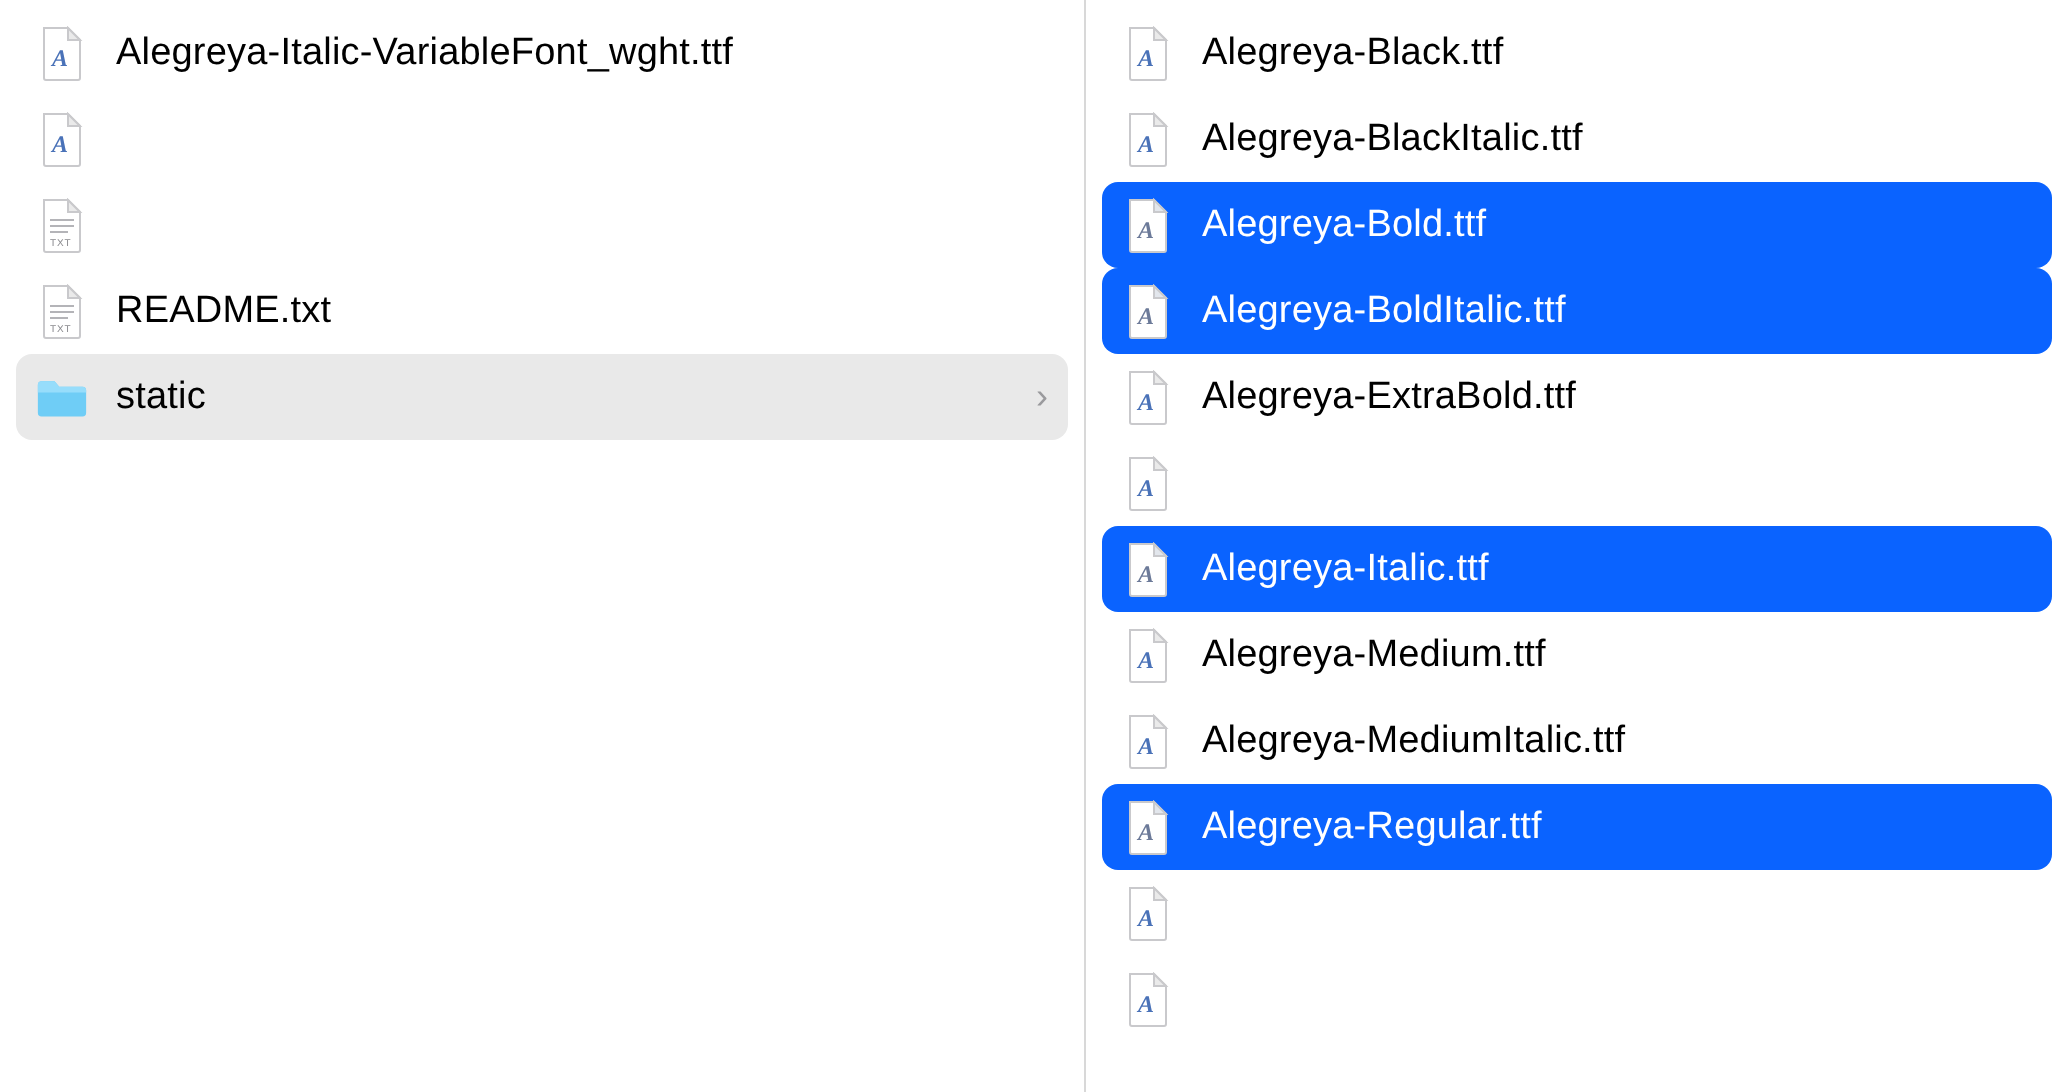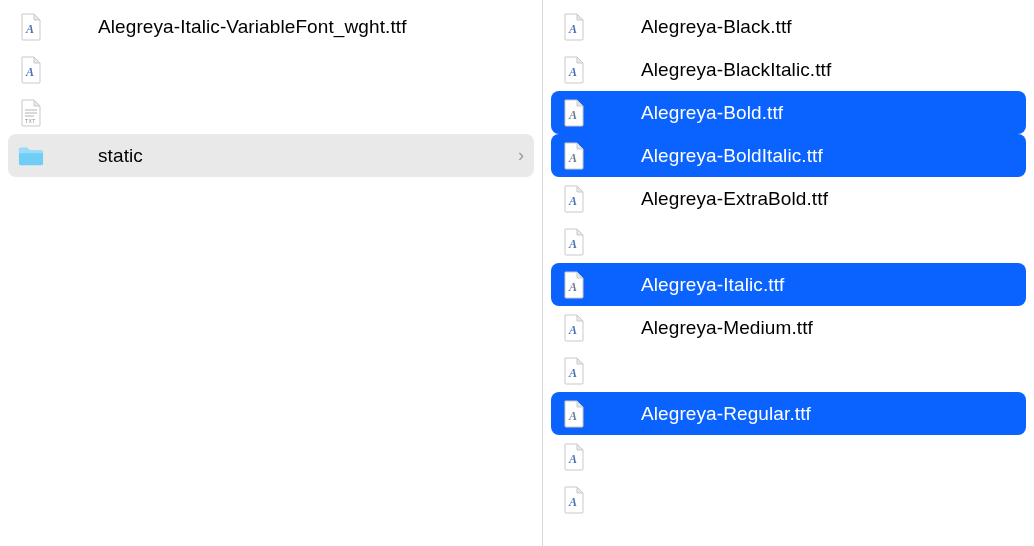--- a/index.html
+++ b/index.html
@@ -48,21 +48,20 @@
       margin-right: 14px;
       display: inline-flex;
       align-items: center;
       justify-content: center;
       flex-shrink: 0;
     }
     .label {
       flex: 1;
       white-space: nowrap;
       letter-spacing: 0.1px;
-      margin-left: 40px;
     }
     .chevron {
       color: #9a9a9d;
       font-size: 18px;
     }
     .folder-svg { width: 28px; height: 22px; }
     .page-svg { width: 22px; height: 28px; }
     .pg-bg { fill: #ffffff; stroke: #c9c9cc; stroke-width: 1; }
     .pg-fold { fill: #eaeaea; stroke: #c9c9cc; stroke-width: 1; }
     .font-glyph {
@@ -109,20 +108,33 @@
         <svg class="page-svg" viewBox="0 0 22 28">
       <path class="pg-bg" d="M2 1 L14 1 L20 7 L20 26 Q20 27 19 27 L3 27 Q2 27 2 26 Z"></path>
       <path class="pg-fold" d="M14 1 L14 7 L20 7 Z"></path>
       <line class="txt-line" x1="5" y1="11" x2="17" y2="11"></line>
       <line class="txt-line" x1="5" y1="14" x2="17" y2="14"></line>
       <line class="txt-line" x1="5" y1="17" x2="14" y2="17"></line>
       <text class="txt-label" x="5" y="24">TXT</text>
     </svg>
       </span>
     </div>
+    <div class="item">
+      <span class="icon">
+        <svg class="page-svg" viewBox="0 0 22 28">
+      <path class="pg-bg" d="M2 1 L14 1 L20 7 L20 26 Q20 27 19 27 L3 27 Q2 27 2 26 Z"></path>
+      <path class="pg-fold" d="M14 1 L14 7 L20 7 Z"></path>
+      <line class="txt-line" x1="5" y1="11" x2="17" y2="11"></line>
+      <line class="txt-line" x1="5" y1="14" x2="17" y2="14"></line>
+      <line class="txt-line" x1="5" y1="17" x2="14" y2="17"></line>
+      <text class="txt-label" x="5" y="24">TXT</text>
+    </svg>
+      </span>
+      <span class="label">README.txt</span>
+    </div>
     <div class="item highlighted">
       <span class="icon">
         <svg class="folder-svg" viewBox="0 0 28 22">
       <path d="M1 4 Q1 2 3 2 L10 2 L12.5 5 L25 5 Q27 5 27 7 L27 19 Q27 21 25 21 L3 21 Q1 21 1 19 Z" fill="#6fcdf6"></path>
       <path d="M1 4 Q1 2 3 2 L10 2 L12.5 5 L25 5 Q27 5 27 7 L27 8 L1 8 Z" fill="#97ddfb"></path>
     </svg>
       </span>
       <span class="label">static</span>
       <span class="chevron">›</span>
     </div>
@@ -208,20 +220,21 @@
       <span class="label">Alegreya-Medium.ttf</span>
     </div>
     <div class="item">
       <span class="icon">
         <svg class="page-svg" viewBox="0 0 22 28">
       <path class="pg-bg" d="M2 1 L14 1 L20 7 L20 26 Q20 27 19 27 L3 27 Q2 27 2 26 Z"></path>
       <path class="pg-fold" d="M14 1 L14 7 L20 7 Z"></path>
       <text class="font-glyph" x="10" y="20" text-anchor="middle">A</text>
     </svg>
       </span>
+      <span class="label">Alegreya-MediumItalic.ttf</span>
     </div>
     <div class="item selected">
       <span class="icon">
         <svg class="page-svg" viewBox="0 0 22 28">
       <path class="pg-bg" d="M2 1 L14 1 L20 7 L20 26 Q20 27 19 27 L3 27 Q2 27 2 26 Z"></path>
       <path class="pg-fold" d="M14 1 L14 7 L20 7 Z"></path>
       <text class="font-glyph" x="10" y="20" text-anchor="middle">A</text>
     </svg>
       </span>
       <span class="label">Alegreya-Regular.ttf</span>

